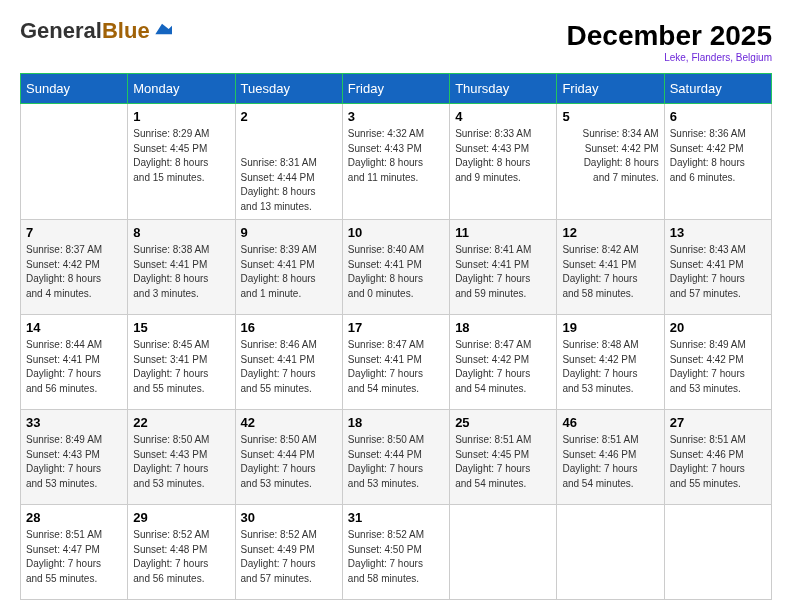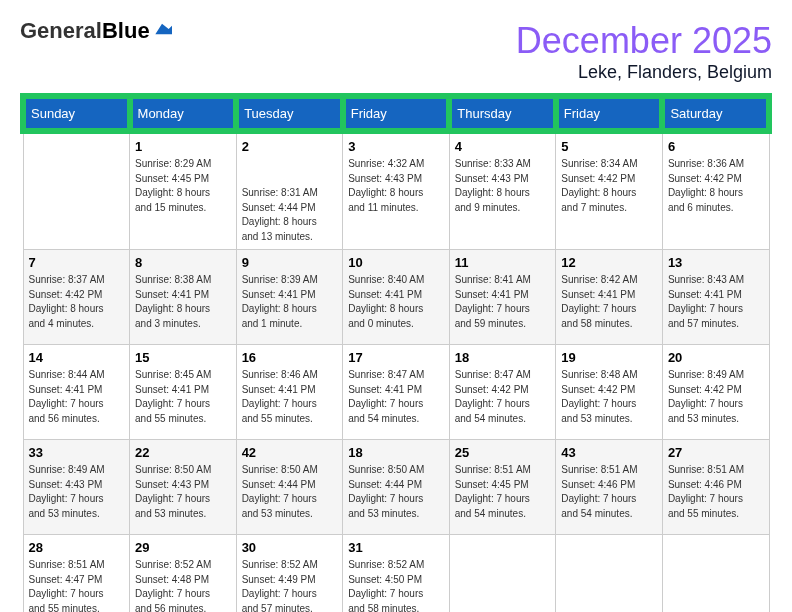--- a/index.html
+++ b/index.html
@@ -20,50 +20,50 @@
       display: flex;
       flex-direction: column;
       align-items: flex-start;
     }
     .logo-text {
       font-size: 22px;
       font-weight: bold;
       color: #333;
       line-height: 1;
     }
-    .logo-text span.blue { color: #000000; }
+    .logo-text span.blue { color: #a16207; }
     .logo-icon {
       width: 20px;
       height: 14px;
       margin-left: 42px;
       margin-top: -2px;
     }
     .title-block { text-align: right; }
     .month-title {
-      font-size: 36px;
-      font-weight: normal;
-      color: #8b5cf6;
+      font-size: 28px;
+      font-weight: bold;
+      color: #000000;
     }
     .location {
-      font-size: 18px;
-      color: #0f172a;
+      font-size: 10px;
+      color: #6d28d9;
     }
     table {
       width: 100%;
       border-collapse: collapse;
       font-size: 11px;
     }
     thead tr th {
       background-color: #1565c0;
       color: #fff;
       padding: 7px 5px;
       text-align: left;
       font-size: 13px;
       font-weight: normal;
-      border: 6px solid #22c55e;
+      border: 1px solid #22c55e;
     }
     tbody tr td {
       border: 1px solid #ccc;
       vertical-align: top;
       padding: 5px;
       min-height: 80px;
       height: 95px;
       width: calc(100% / 7);
     }
     tbody tr:nth-child(odd) td { background: #fff; }
@@ -139,21 +139,21 @@
         </td>
         <td>
           <span class="day-num">4</span>
           <div class="day-info" style="white-space: pre-line;">Sunrise: 8:33 AM
 Sunset: 4:43 PM
 Daylight: 8 hours
 and 9 minutes.</div>
         </td>
         <td>
           <span class="day-num">5</span>
-          <div class="day-info" style="white-space: pre-line;">Sunrise: 8:34 AM
+          <div class="day-info" style="white-space: pre-line; text-align: right;">Sunrise: 8:34 AM
 Sunset: 4:42 PM
 Daylight: 8 hours
 and 7 minutes.</div>
         </td>
         <td>
           <span class="day-num">6</span>
           <div class="day-info" style="white-space: pre-line;">Sunrise: 8:36 AM
 Sunset: 4:42 PM
 Daylight: 8 hours
 and 6 minutes.</div>
@@ -214,21 +214,21 @@
         <td>
           <span class="day-num">14</span>
           <div class="day-info" style="white-space: pre-line;">Sunrise: 8:44 AM
 Sunset: 4:41 PM
 Daylight: 7 hours
 and 56 minutes.</div>
         </td>
         <td>
           <span class="day-num">15</span>
           <div class="day-info" style="white-space: pre-line;">Sunrise: 8:45 AM
-Sunset: 4:41 PM
+Sunset: 3:41 PM
 Daylight: 7 hours
 and 55 minutes.</div>
         </td>
         <td>
           <span class="day-num">16</span>
           <div class="day-info" style="white-space: pre-line;">Sunrise: 8:46 AM
 Sunset: 4:41 PM
 Daylight: 7 hours
 and 55 minutes.</div>
         </td>
@@ -291,21 +291,21 @@
 and 53 minutes.</div>
         </td>
         <td>
           <span class="day-num">25</span>
           <div class="day-info" style="white-space: pre-line;">Sunrise: 8:51 AM
 Sunset: 4:45 PM
 Daylight: 7 hours
 and 54 minutes.</div>
         </td>
         <td>
-          <span class="day-num">43</span>
+          <span class="day-num">46</span>
           <div class="day-info" style="white-space: pre-line;">Sunrise: 8:51 AM
 Sunset: 4:46 PM
 Daylight: 7 hours
 and 54 minutes.</div>
         </td>
         <td>
           <span class="day-num">27</span>
           <div class="day-info" style="white-space: pre-line;">Sunrise: 8:51 AM
 Sunset: 4:46 PM
 Daylight: 7 hours

